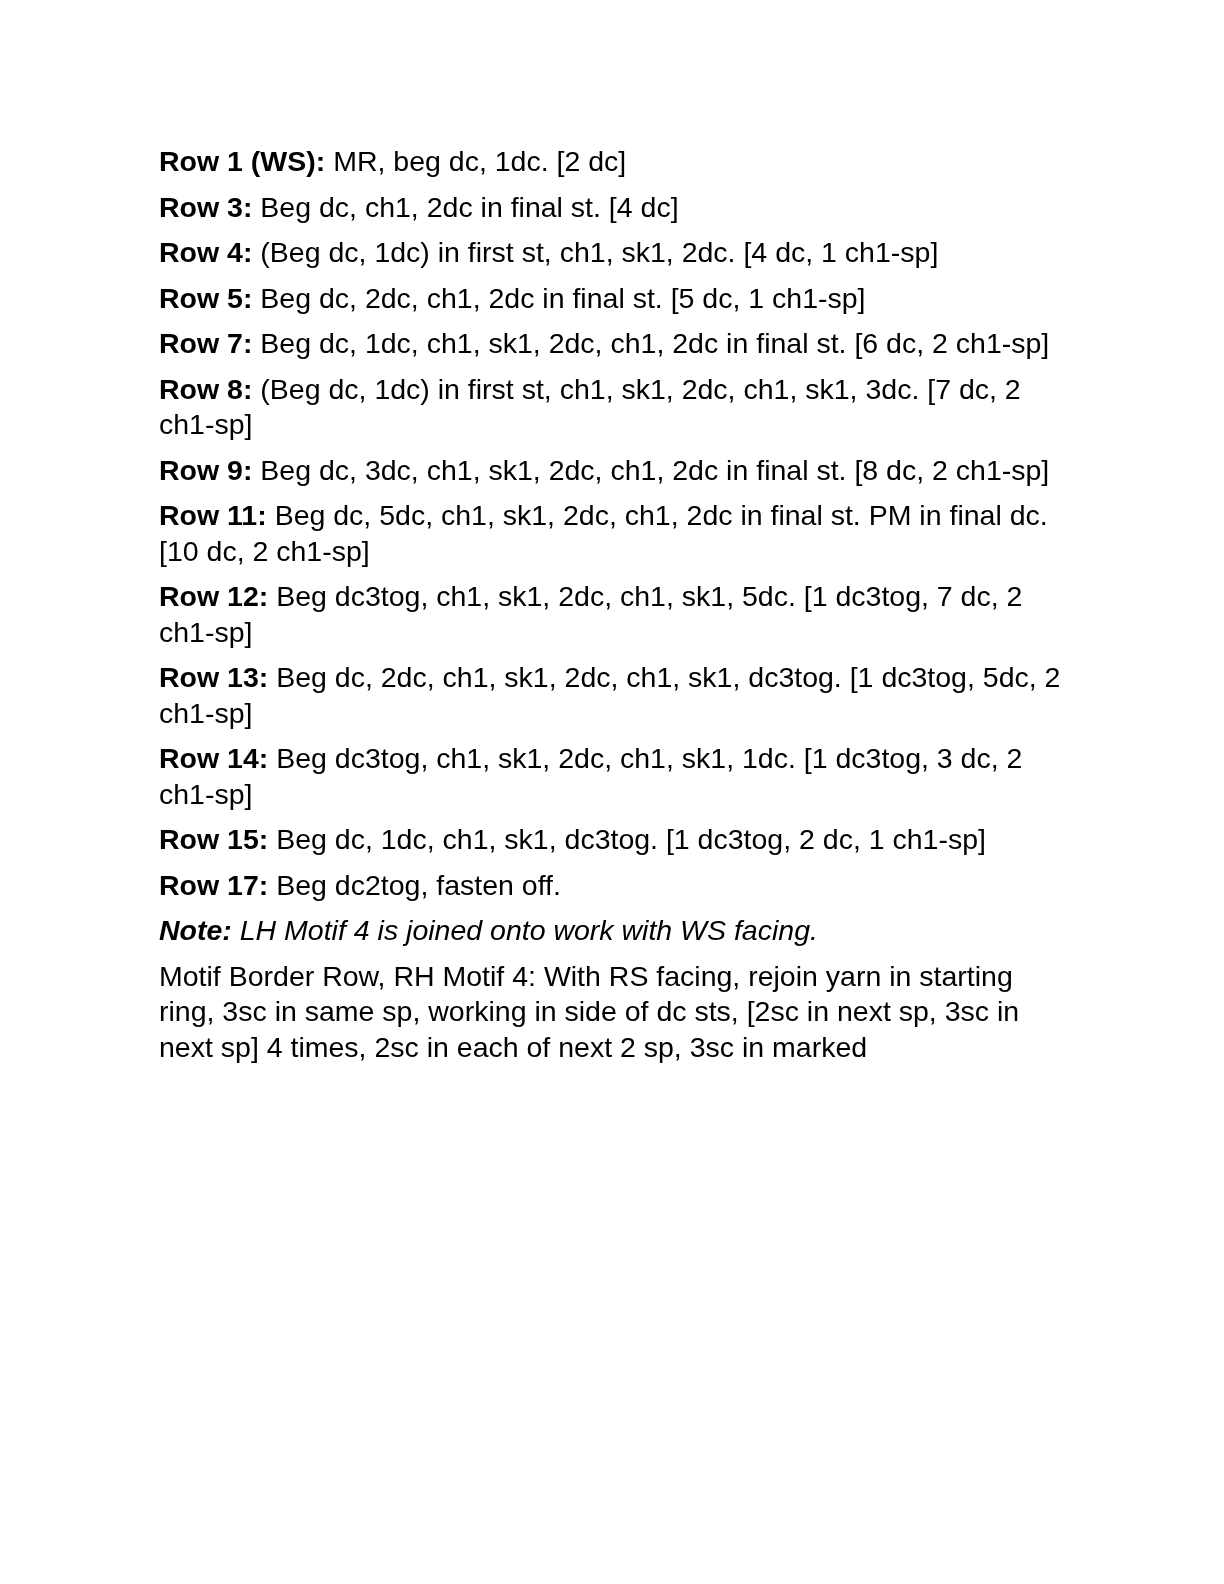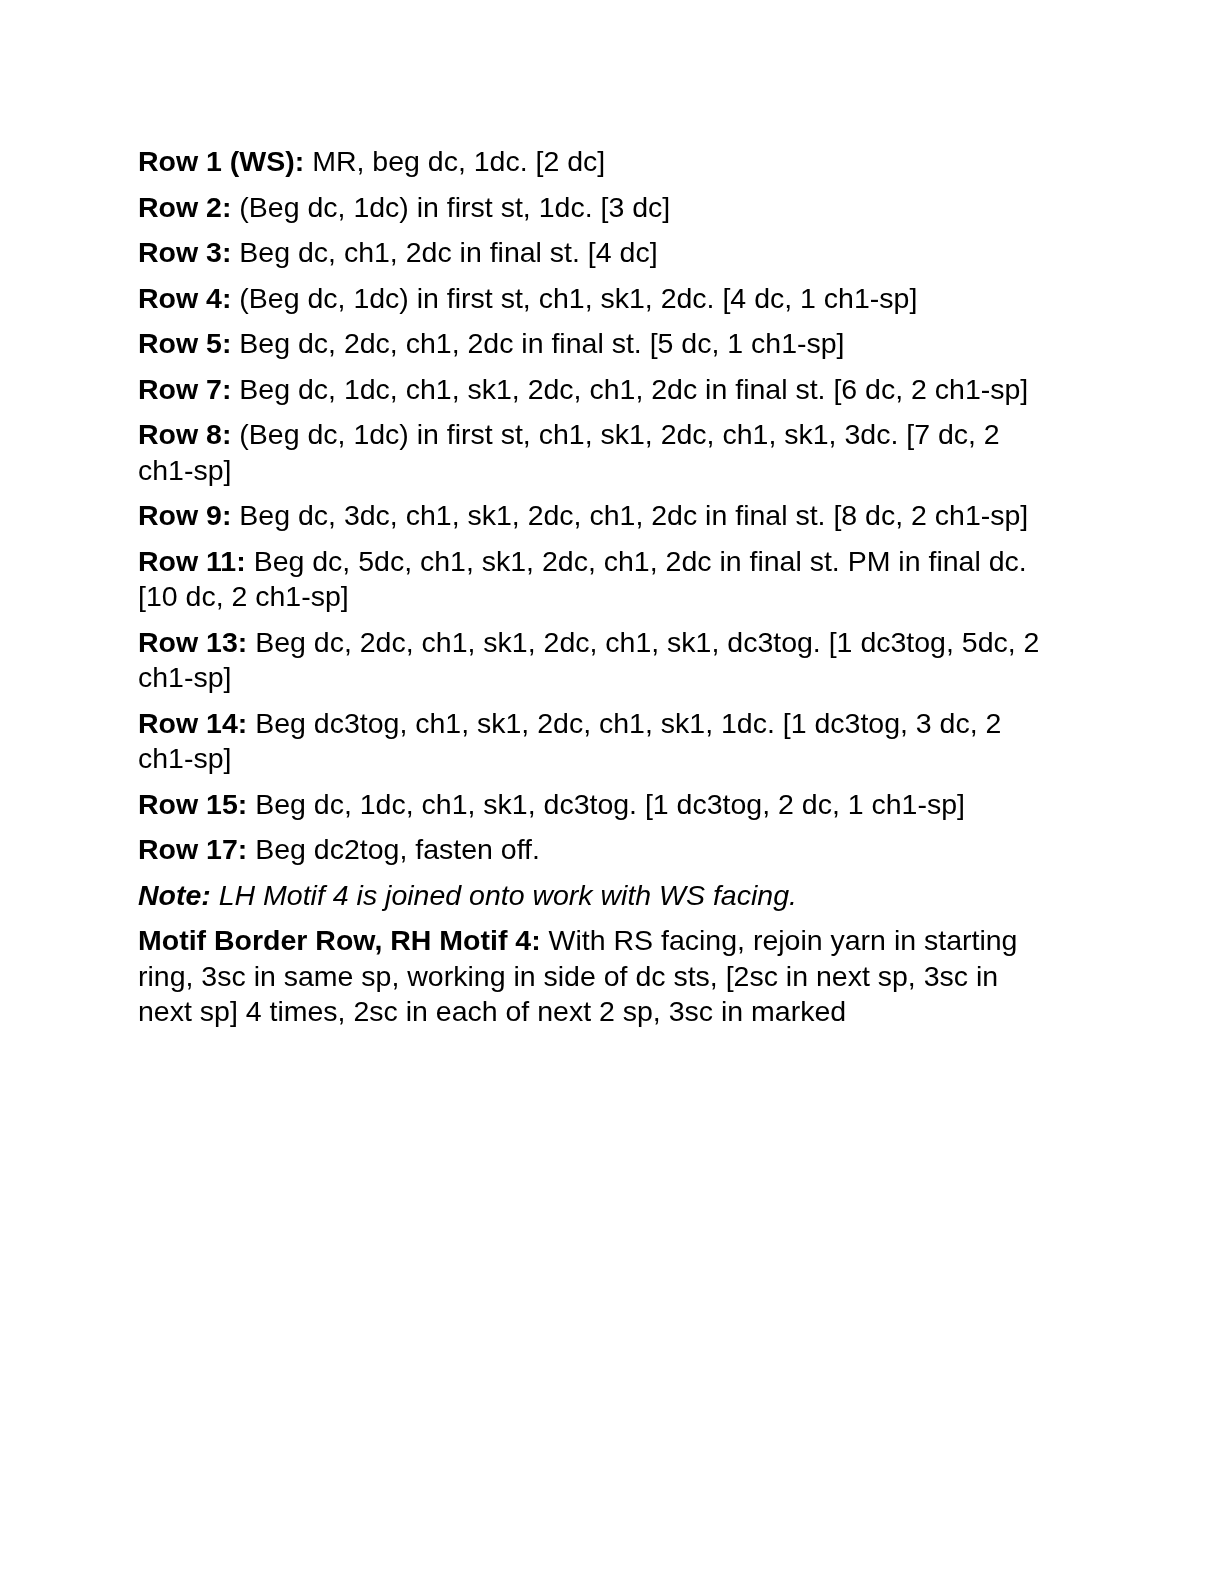--- a/index.html
+++ b/index.html
@@ -8,21 +8,21 @@
     background: #ffffff;
   }
   body {
     width: 1224px;
     height: 1584px;
     position: relative;
     overflow: hidden;
   }
   .doc {
     position: absolute;
-    left: 138px;
+    left: 159px;
     top: 144px;
     width: 912px;
     font-family: "Liberation Sans", sans-serif;
     font-size: 28.5px;
     line-height: 35.5px;
     color: #000000;
     text-align: left;
   }
   p.para {
     margin: 0 0 10px 0;
@@ -32,49 +32,49 @@
     font-weight: 700;
   }
   .note-para {
     font-style: italic;
   }
   .note-label {
     font-weight: 700;
     font-style: italic;
   }
   .motif-label {
-    font-weight: 700;
+    font-weight: 400;
   }
 </style>
 </head>
 <body>
 
 <div class="doc">
 
   <div>
   <p class="para"><b class="row-label">Row 1 (WS):</b> <span class="row-text">MR, beg dc, 1dc. [2 dc]</span></p>
 
-  <p class="para"><b class="row-label">Row 2:</b> <span class="row-text">(Beg dc, 1dc) in first st, 1dc. [3 dc]</span></p>
 
   <p class="para"><b class="row-label">Row 3:</b> <span class="row-text">Beg dc, ch1, 2dc in final st. [4 dc]</span></p>
 
   <p class="para"><b class="row-label">Row 4:</b> <span class="row-text">(Beg dc, 1dc) in first st, ch1, sk1, 2dc. [4 dc, 1 ch1-sp]</span></p>
 
   <p class="para"><b class="row-label">Row 5:</b> <span class="row-text">Beg dc, 2dc, ch1, 2dc in final st. [5 dc, 1 ch1-sp]</span></p>
 
 
   <p class="para"><b class="row-label">Row 7:</b> <span class="row-text">Beg dc, 1dc, ch1, sk1, 2dc, ch1, 2dc in final st. [6 dc, 2 ch1-sp]</span></p>
 
   <p class="para"><b class="row-label">Row 8:</b> <span class="row-text">(Beg dc, 1dc) in first st, ch1, sk1, 2dc, ch1, sk1, 3dc. [7 dc, 2 ch1-sp]</span></p>
 
   <p class="para"><b class="row-label">Row 9:</b> <span class="row-text">Beg dc, 3dc, ch1, sk1, 2dc, ch1, 2dc in final st. [8 dc, 2 ch1-sp]</span></p>
 
 
   <p class="para"><b class="row-label">Row 11:</b> <span class="row-text">Beg dc, 5dc, ch1, sk1, 2dc, ch1, 2dc in final st. PM in final dc. [10 dc, 2 ch1-sp]</span></p>
 
+  <p class="para"><b class="row-label">Row 12:</b> <span class="row-text">Beg dc3tog, ch1, sk1, 2dc, ch1, sk1, 5dc. [1 dc3tog, 7 dc, 2 ch1-sp]</span></p>
 
   <p class="para"><b class="row-label">Row 13:</b> <span class="row-text">Beg dc, 2dc, ch1, sk1, 2dc, ch1, sk1, dc3tog. [1 dc3tog, 5dc, 2 ch1-sp]</span></p>
 
   <p class="para"><b class="row-label">Row 14:</b> <span class="row-text">Beg dc3tog, ch1, sk1, 2dc, ch1, sk1, 1dc. [1 dc3tog, 3 dc, 2 ch1-sp]</span></p>
 
   <p class="para"><b class="row-label">Row 15:</b> <span class="row-text">Beg dc, 1dc, ch1, sk1, dc3tog. [1 dc3tog, 2 dc, 1 ch1-sp]</span></p>
 
 
   <p class="para"><b class="row-label">Row 17:</b> <span class="row-text">Beg dc2tog, fasten off.</span></p>
 </div>

